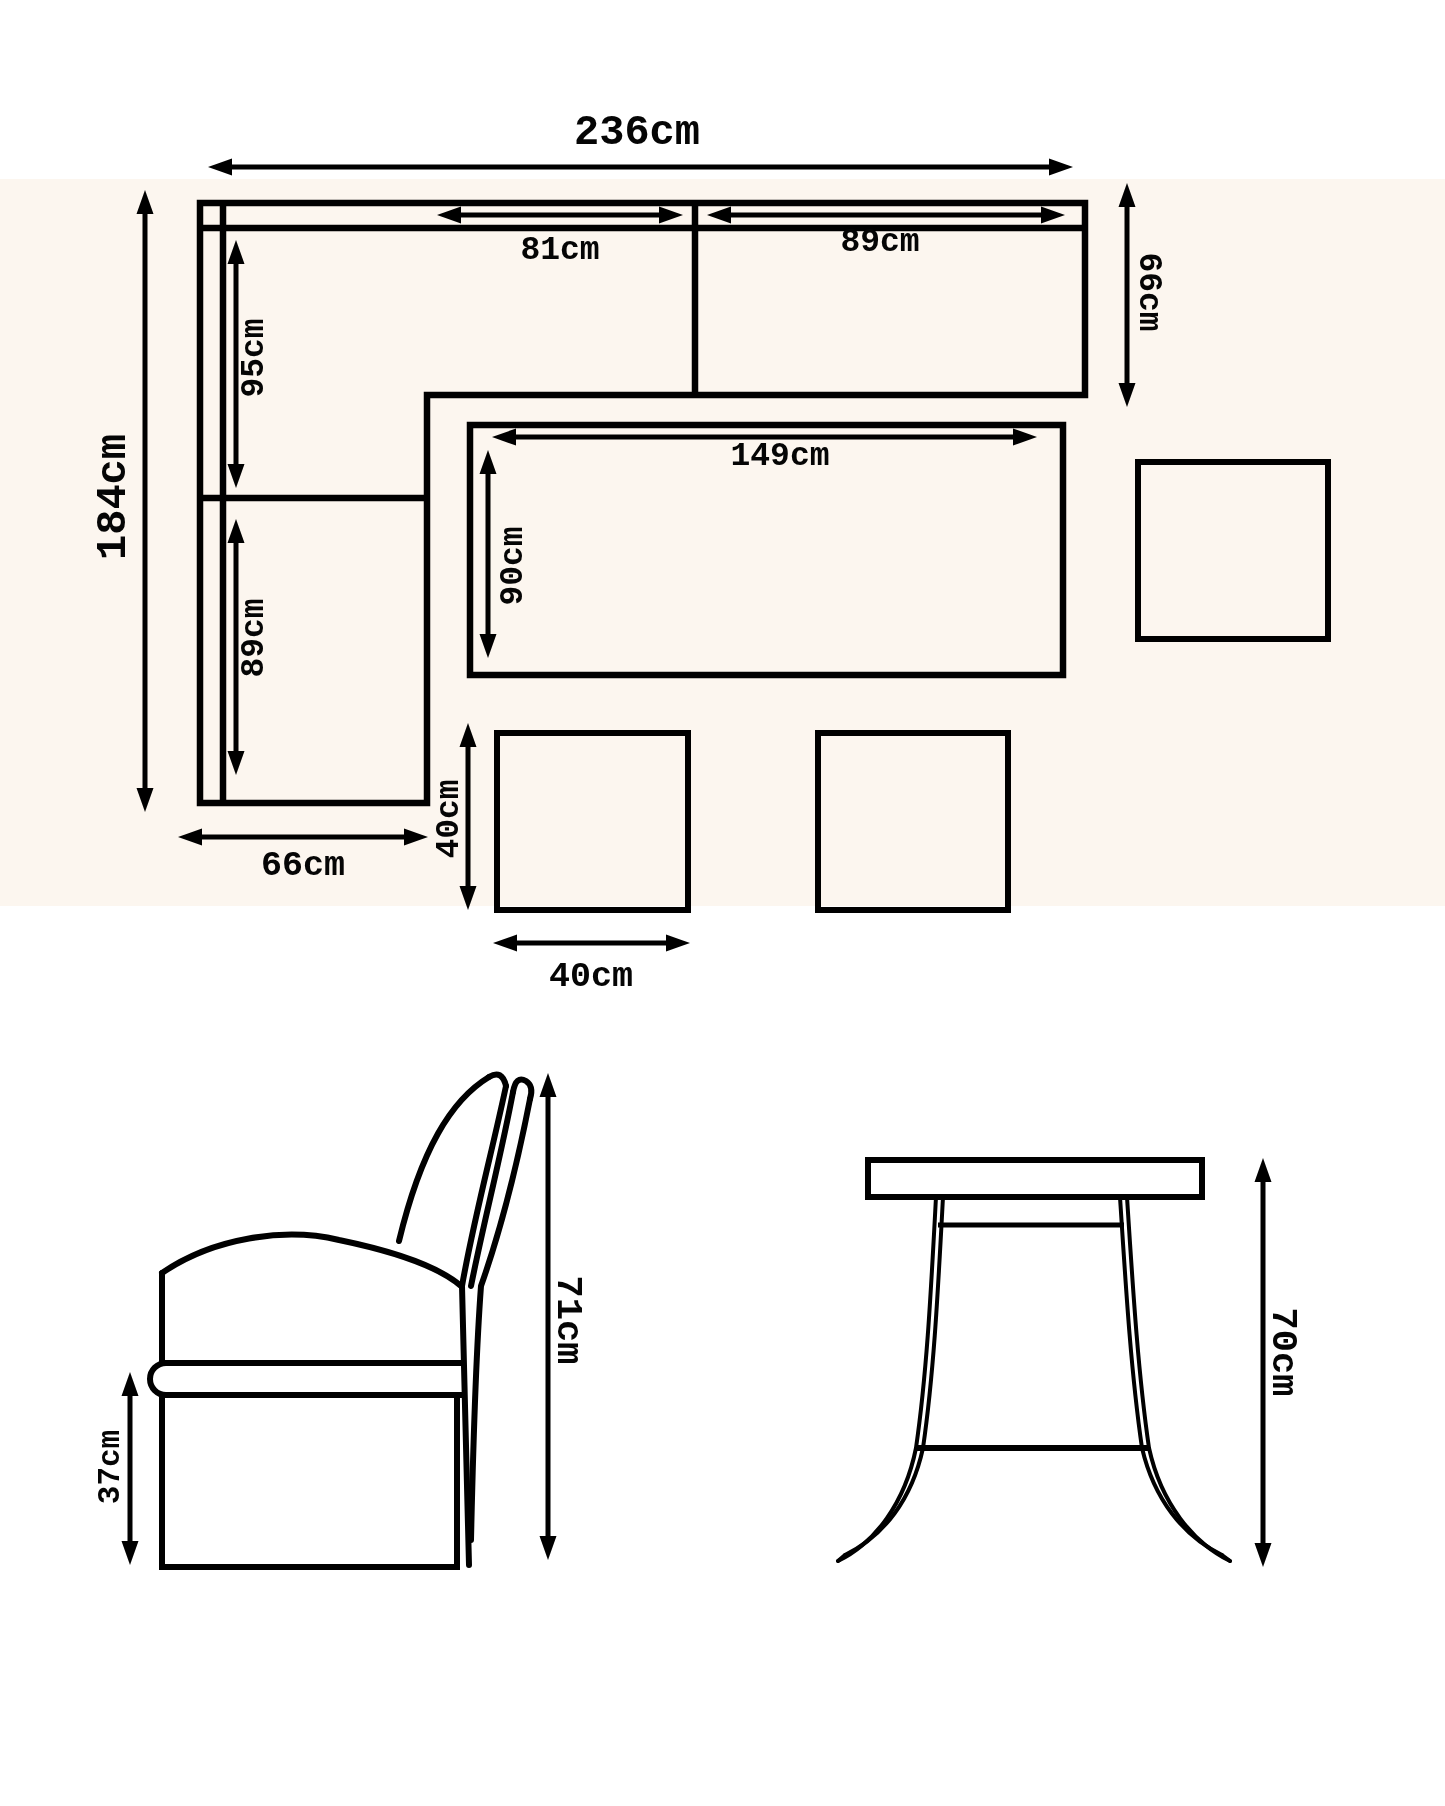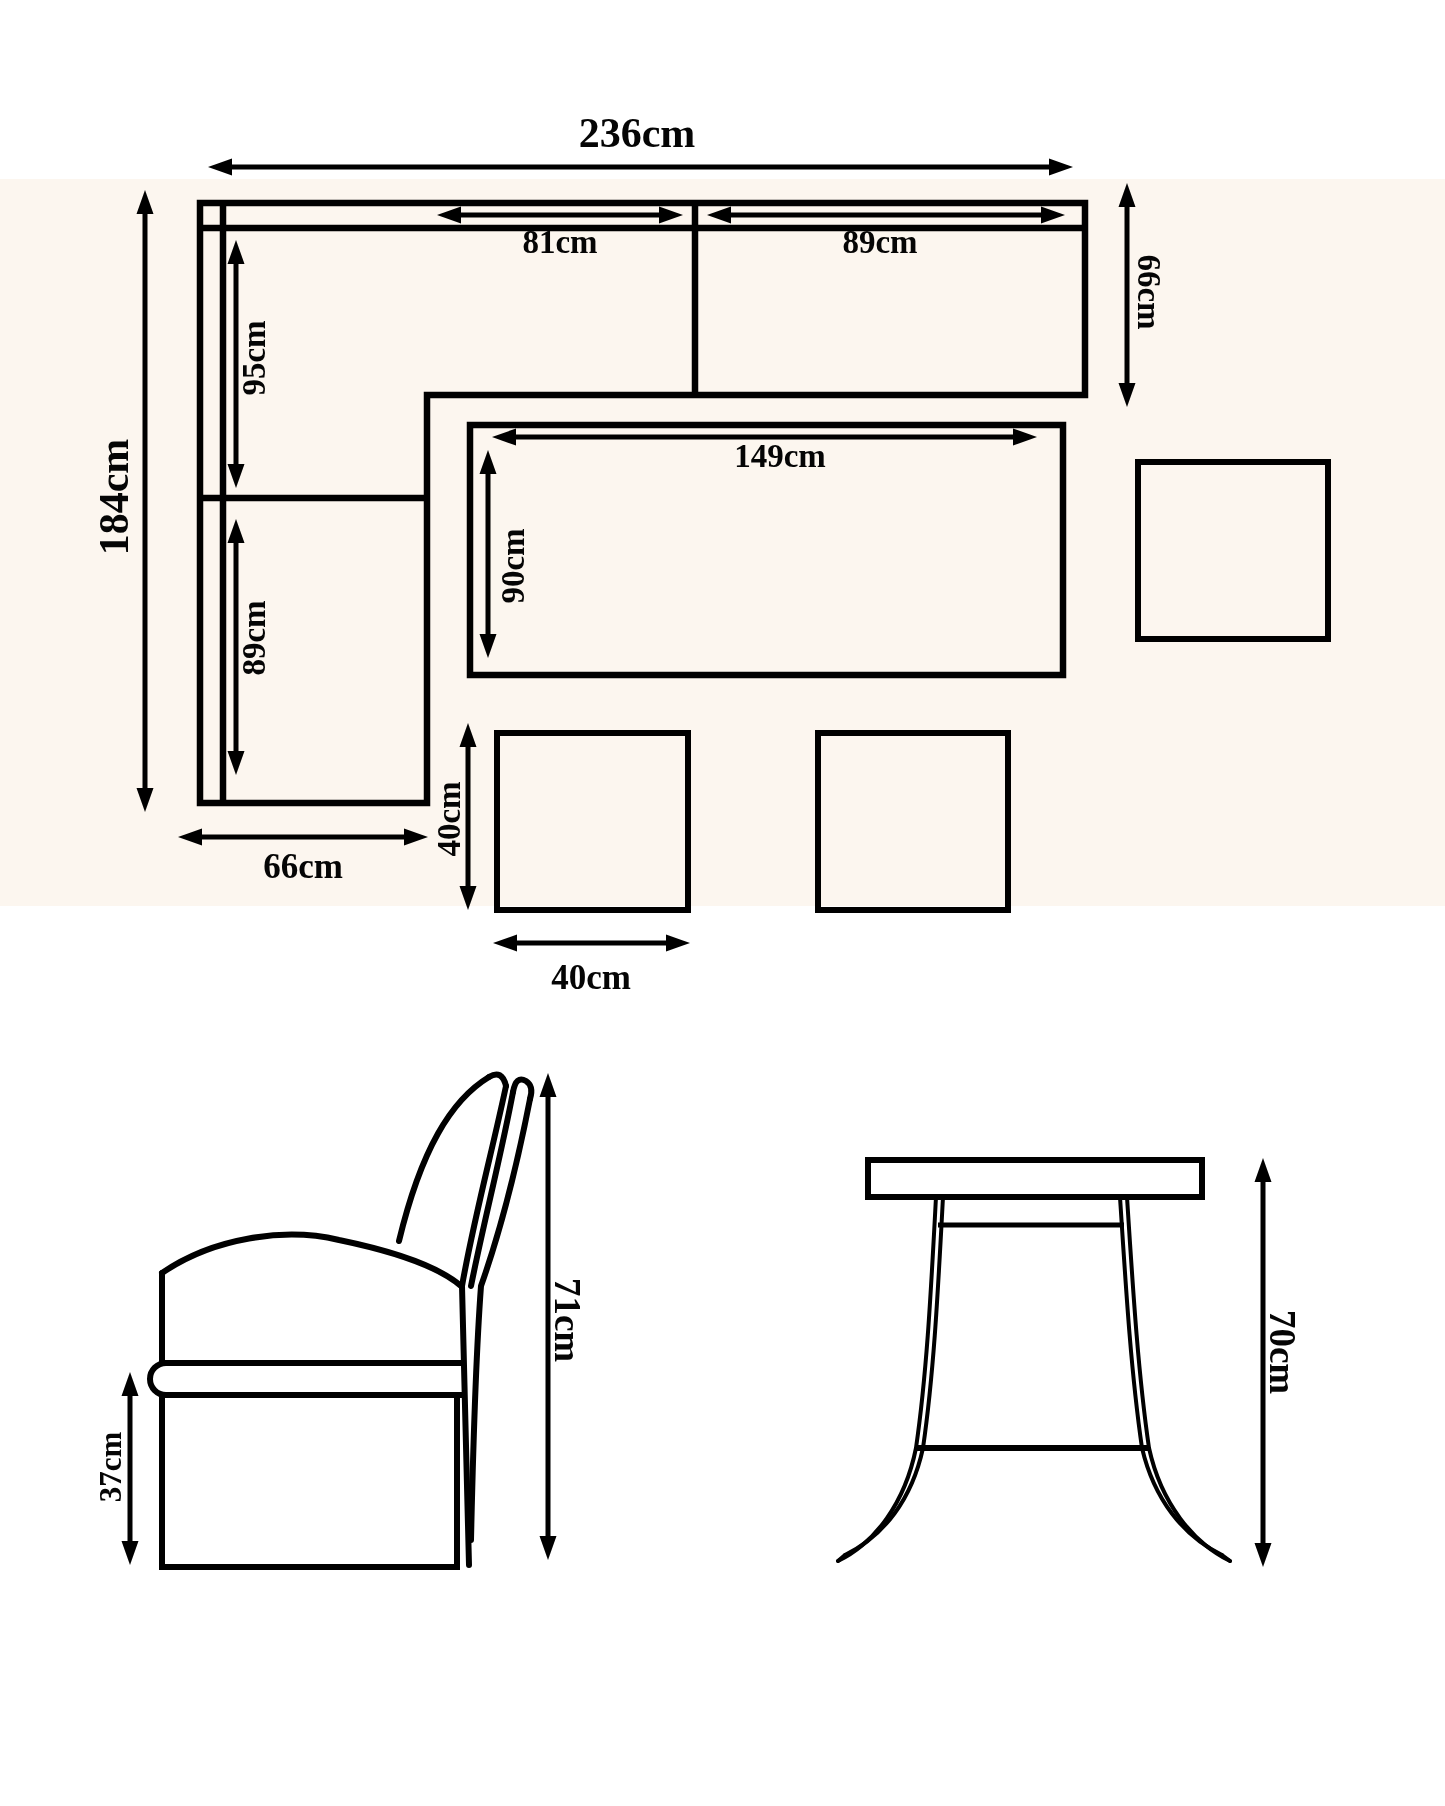--- a/index.html
+++ b/index.html
@@ -1,21 +1,21 @@
 <!DOCTYPE html>
 <html><head>
 <meta charset="utf-8">
 <style>
   html,body{margin:0;padding:0;background:#ffffff;}
   .canvas{
     position:relative;
     width:1445px;height:1806px;
     background:#ffffff;
     overflow:hidden;
-    font-family:Liberation Serif, serif;
+    font-family:Liberation Mono, monospace;
   }
   .cream-band{
     position:absolute;left:0;top:179px;width:1445px;height:727px;
     background:#FCF6EF;
   }
   svg.art{position:absolute;left:0;top:0;}
   .dim{
     position:absolute;
     transform:translate(-50%,-50%);
     font-weight:bold;
@@ -128,21 +128,21 @@
         <polygon points="130,1372 121.5,1396 138.5,1396" fill="#000"></polygon>
         <polygon points="130,1565 121.5,1541 138.5,1541" fill="#000"></polygon>
         <line x1="1263" y1="1176" x2="1263" y2="1549" stroke="#000" stroke-width="5"></line>
         <polygon points="1263,1158 1254.5,1182 1271.5,1182" fill="#000"></polygon>
         <polygon points="1263,1567 1254.5,1543 1271.5,1543" fill="#000"></polygon>
       </g>
   </svg>
 
   <div class="dim s42" style="left:637px;top:133px">236cm</div>
 
-  <div class="dim s33" style="left:560px;top:242px">81cm</div>
+  <div class="dim s33" style="left:560px;top:250px">81cm</div>
 
   <div class="dim s33" style="left:880px;top:242px">89cm</div>
 
   <div class="dim s33 rcw" style="left:1148px;top:292px">66cm</div>
 
   <div class="dim s42 rccw" style="left:114px;top:497px">184cm</div>
 
   <div class="dim s33 rccw" style="left:254px;top:358px">95cm</div>
 
   <div class="dim s33 rccw" style="left:254px;top:638px">89cm</div>

